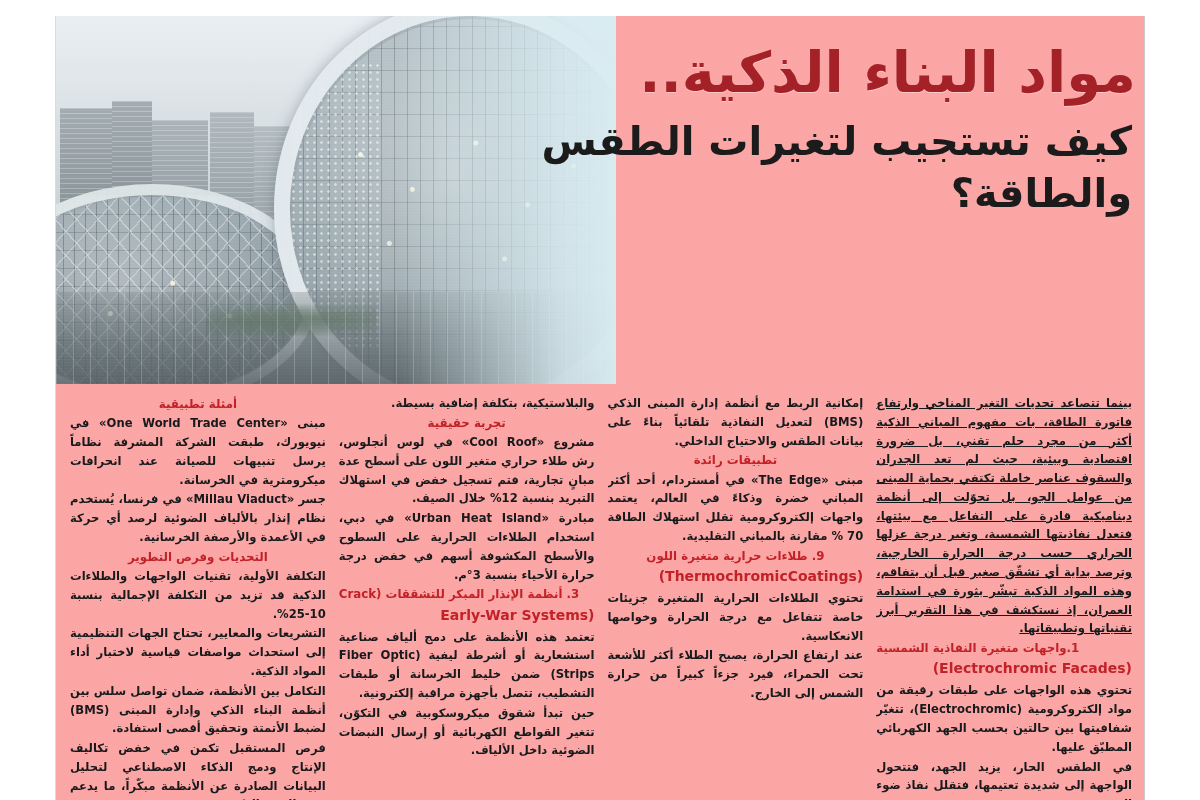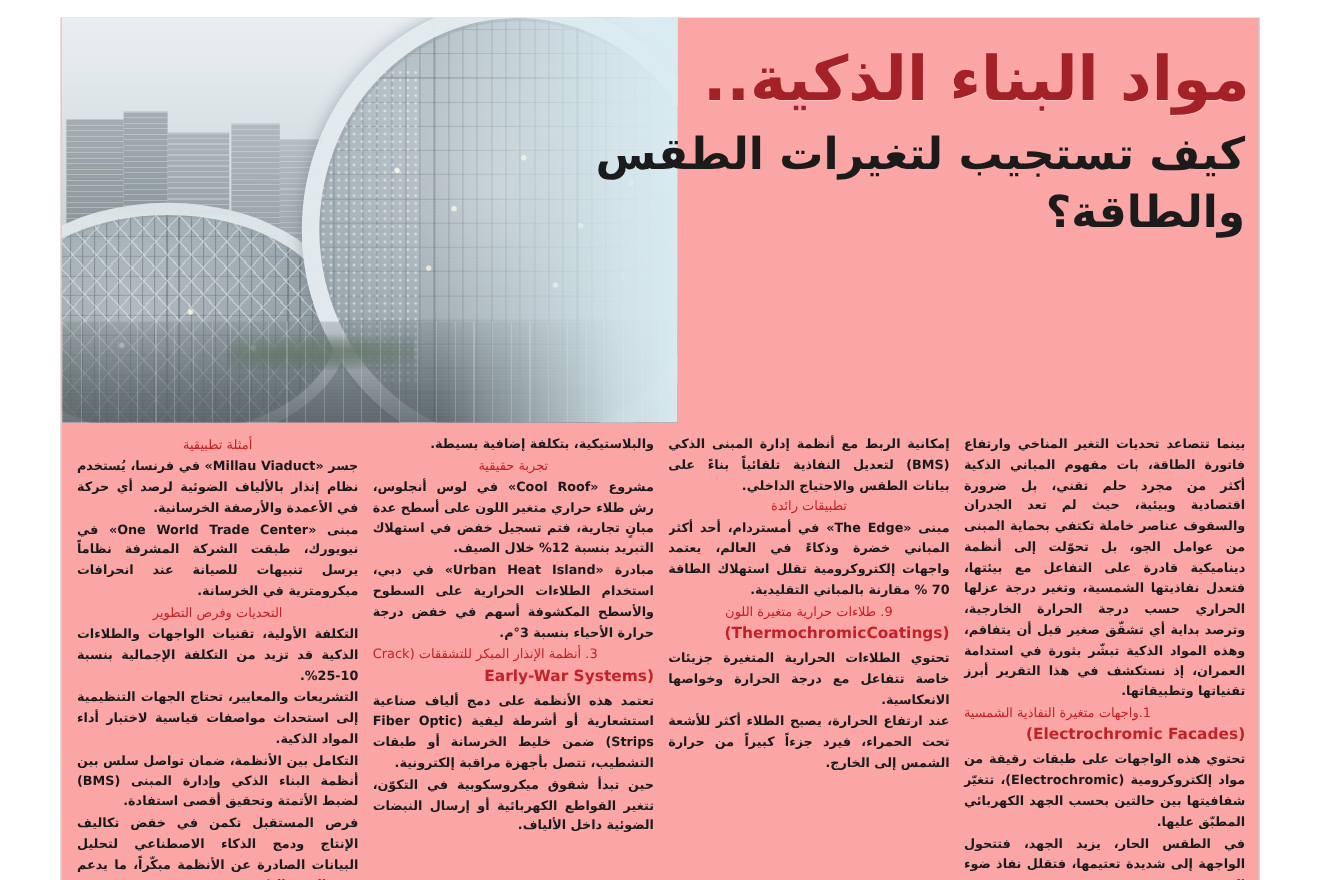--- a/index.html
+++ b/index.html
@@ -217,26 +217,26 @@
 
   .para {
     margin: 0 0 1px 0;
     font-size: 11.6px;
     line-height: 1.62;
     color: #16181a;
     text-align: justify;
     text-justify: inter-word;
     font-weight: 700;
   }
-  .para.lead { font-weight: 700; }
+  .para.lead { font-weight: 700; text-decoration: underline; }
 
   .subhead {
     margin: 1px 0 1px 0;
     font-size: 11.8px;
-    font-weight: 400;
+    font-weight: 700;
     color: #c02026;
     line-height: 1.55;
     text-align: center;
   }
   .subhead.rt { text-align: left; }
 
   .subhead-en {
     margin: 0 0 2px 0;
     font-size: 14px;
     font-weight: 700;
@@ -305,22 +305,22 @@
         <p class="subhead">تجربة حقيقية</p>
         <p class="para">مشروع «Cool Roof» في لوس أنجلوس، رش طلاء حراري متغير اللون على أسطح عدة مبانٍ تجارية، فتم تسجيل خفض في استهلاك التبريد بنسبة 12% خلال الصيف.</p>
         <p class="para">مبادرة «Urban Heat Island» في دبي، استخدام الطلاءات الحرارية على السطوح والأسطح المكشوفة أسهم في خفض درجة حرارة الأحياء بنسبة 3°م.</p>
         <p class="subhead rt">3. أنظمة الإنذار المبكر للتشققات (Crack</p>
         <p class="subhead-en">Early-War Systems)</p>
         <p class="para">تعتمد هذه الأنظمة على دمج ألياف صناعية استشعارية أو أشرطة ليفية (Fiber Optic Strips) ضمن خليط الخرسانة أو طبقات التشطيب، تتصل بأجهزة مراقبة إلكترونية.</p>
         <p class="para">حين تبدأ شقوق ميكروسكوبية في التكوّن، تتغير القواطع الكهربائية أو إرسال النبضات الضوئية داخل الألياف.</p>
       </div>
       <div class="col">
         <p class="subhead">أمثلة تطبيقية</p>
+        <p class="para">مبنى «One World Trade Center» في نيويورك، طبقت الشركة المشرفة نظاماً يرسل تنبيهات للصيانة عند انحرافات ميكرومترية في الخرسانة.</p>
         <p class="para">جسر «Millau Viaduct» في فرنسا، يُستخدم نظام إنذار بالألياف الضوئية لرصد أي حركة في الأعمدة والأرصفة الخرسانية.</p>
-        <p class="para">مبنى «One World Trade Center» في نيويورك، طبقت الشركة المشرفة نظاماً يرسل تنبيهات للصيانة عند انحرافات ميكرومترية في الخرسانة.</p>
         <p class="subhead">التحديات وفرص التطوير</p>
         <p class="para">التكلفة الأولية، تقنيات الواجهات والطلاءات الذكية قد تزيد من التكلفة الإجمالية بنسبة 10-25%.</p>
         <p class="para">التشريعات والمعايير، تحتاج الجهات التنظيمية إلى استحداث مواصفات قياسية لاختبار أداء المواد الذكية.</p>
         <p class="para">التكامل بين الأنظمة، ضمان تواصل سلس بين أنظمة البناء الذكي وإدارة المبنى (BMS) لضبط الأتمتة وتحقيق أقصى استفادة.</p>
         <p class="para">فرص المستقبل تكمن في خفض تكاليف الإنتاج ودمج الذكاء الاصطناعي لتحليل البيانات الصادرة عن الأنظمة مبكّراً، ما يدعم رؤية المدن الذكية</p>
       </div>
     </div>
 
 </div>
 

